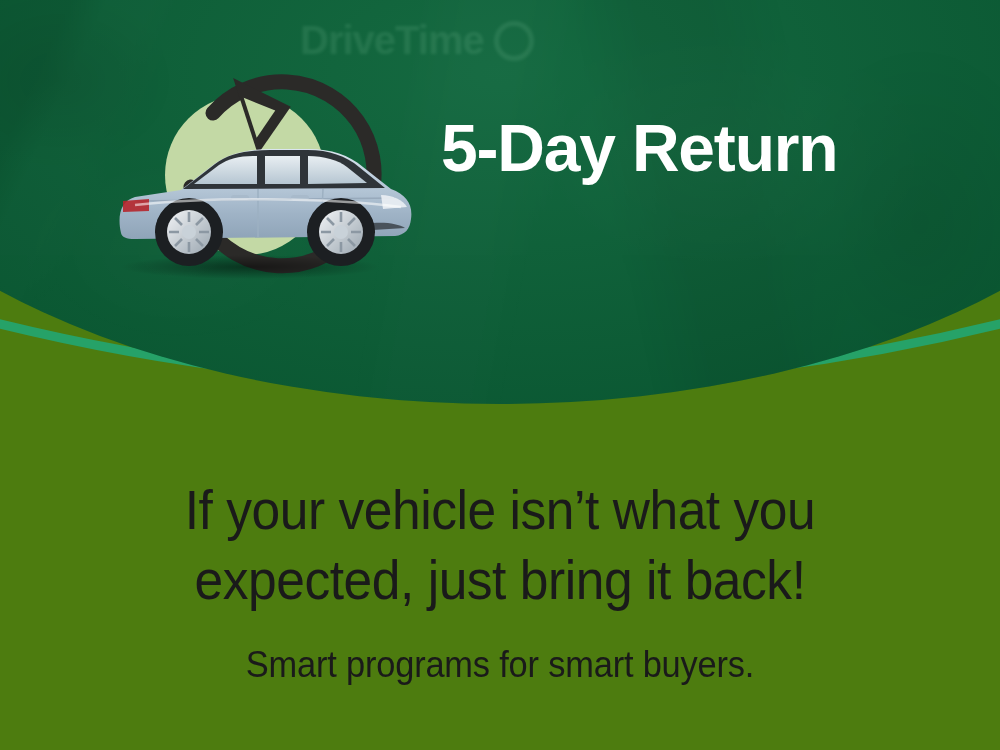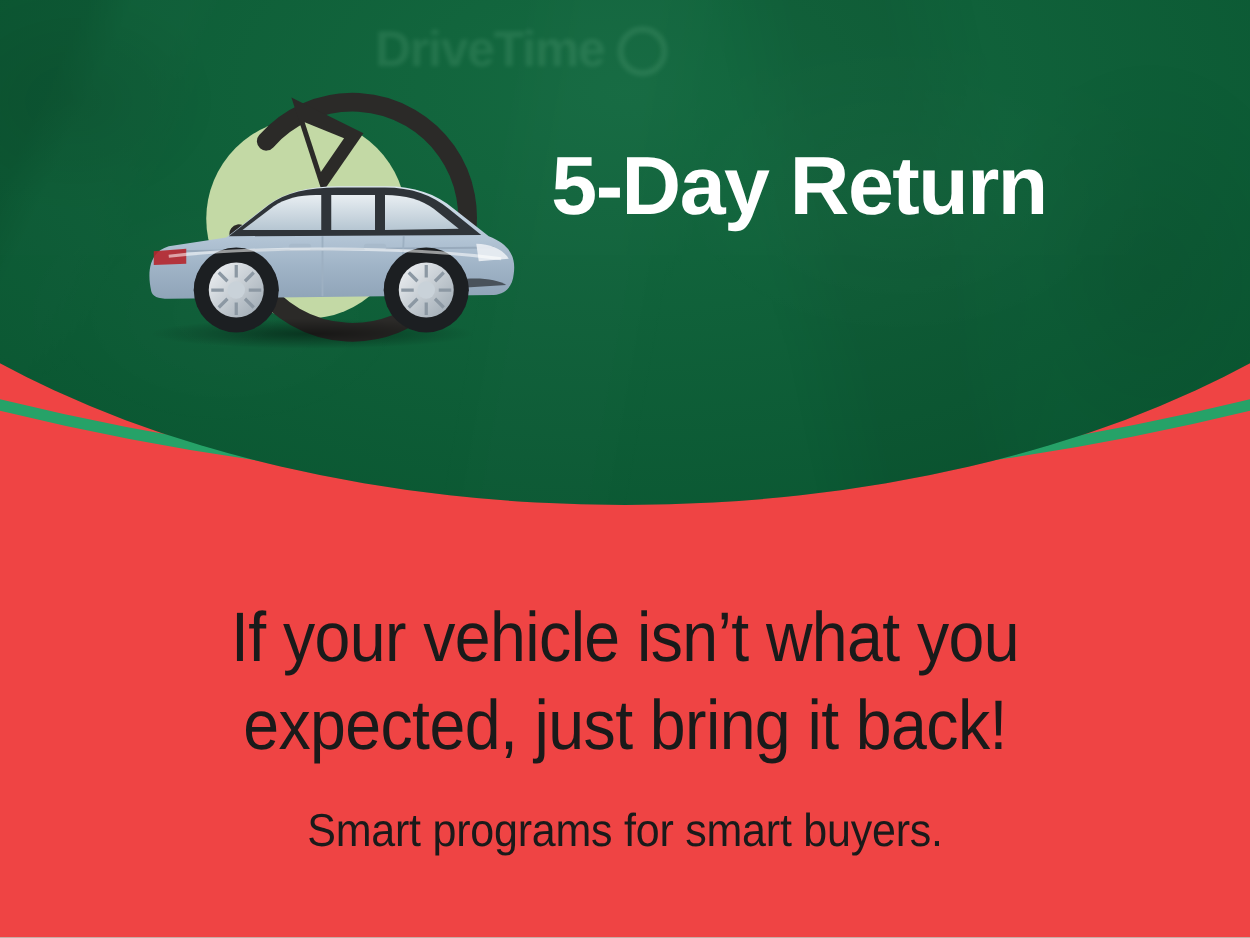--- a/index.html
+++ b/index.html
@@ -5,21 +5,21 @@
   * { margin:0; padding:0; box-sizing:border-box; }
   html, body {
     width:1000px; height:750px;
     font-family:"Liberation Sans", sans-serif;
     background:#f5f5f5;
     overflow:hidden;
   }
   #stage {
     position:relative;
     width:1000px; height:750px;
-    background:#ef4444;
+    background:#4d7c0f;
   }
 
   
   .hero {
     position:absolute;
     left:0; top:0;
     width:1000px; height:405px;
     overflow:hidden;
   }
   .hero-svg { position:absolute; left:0; top:0; }

